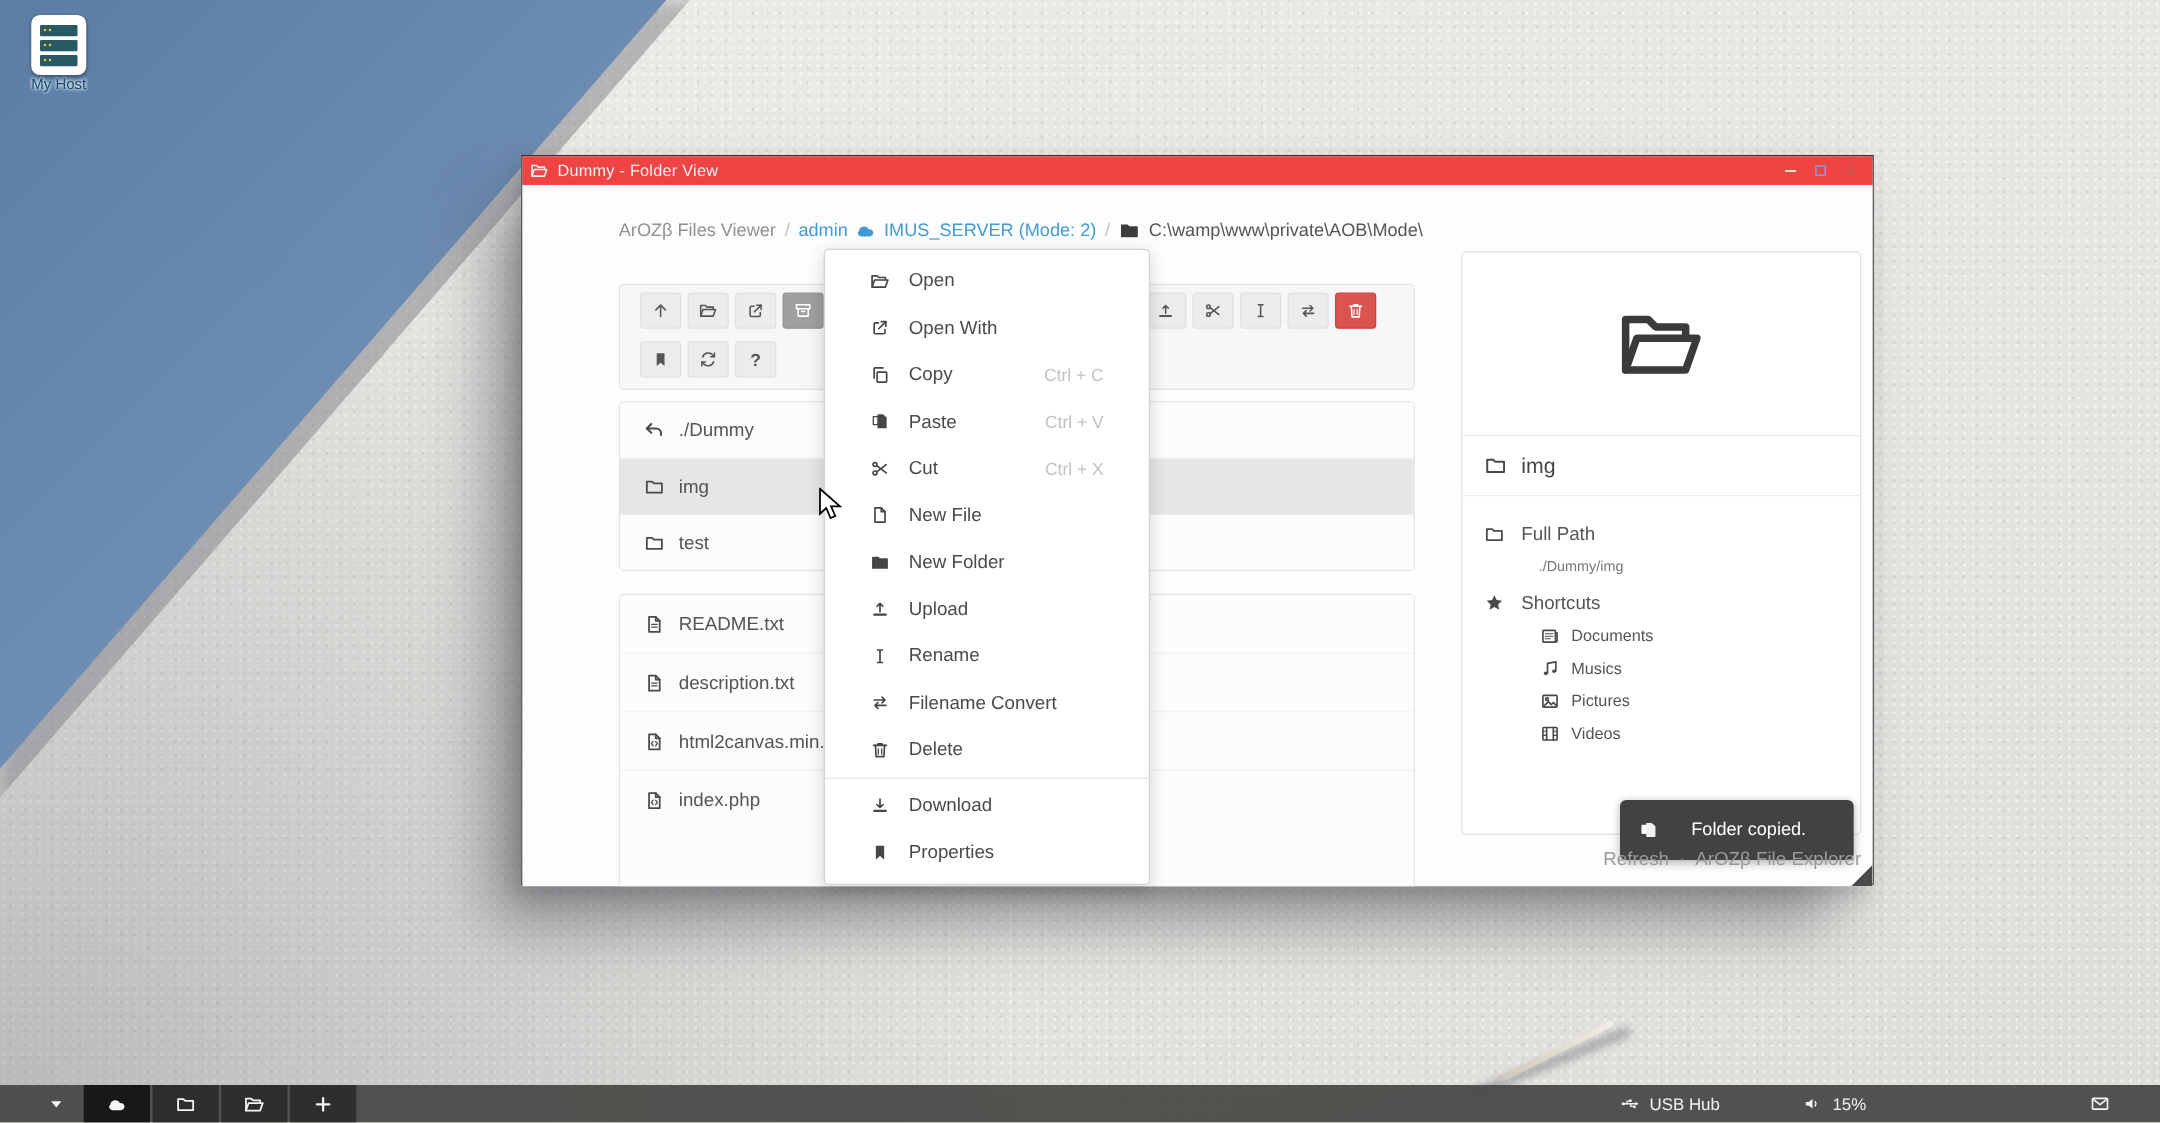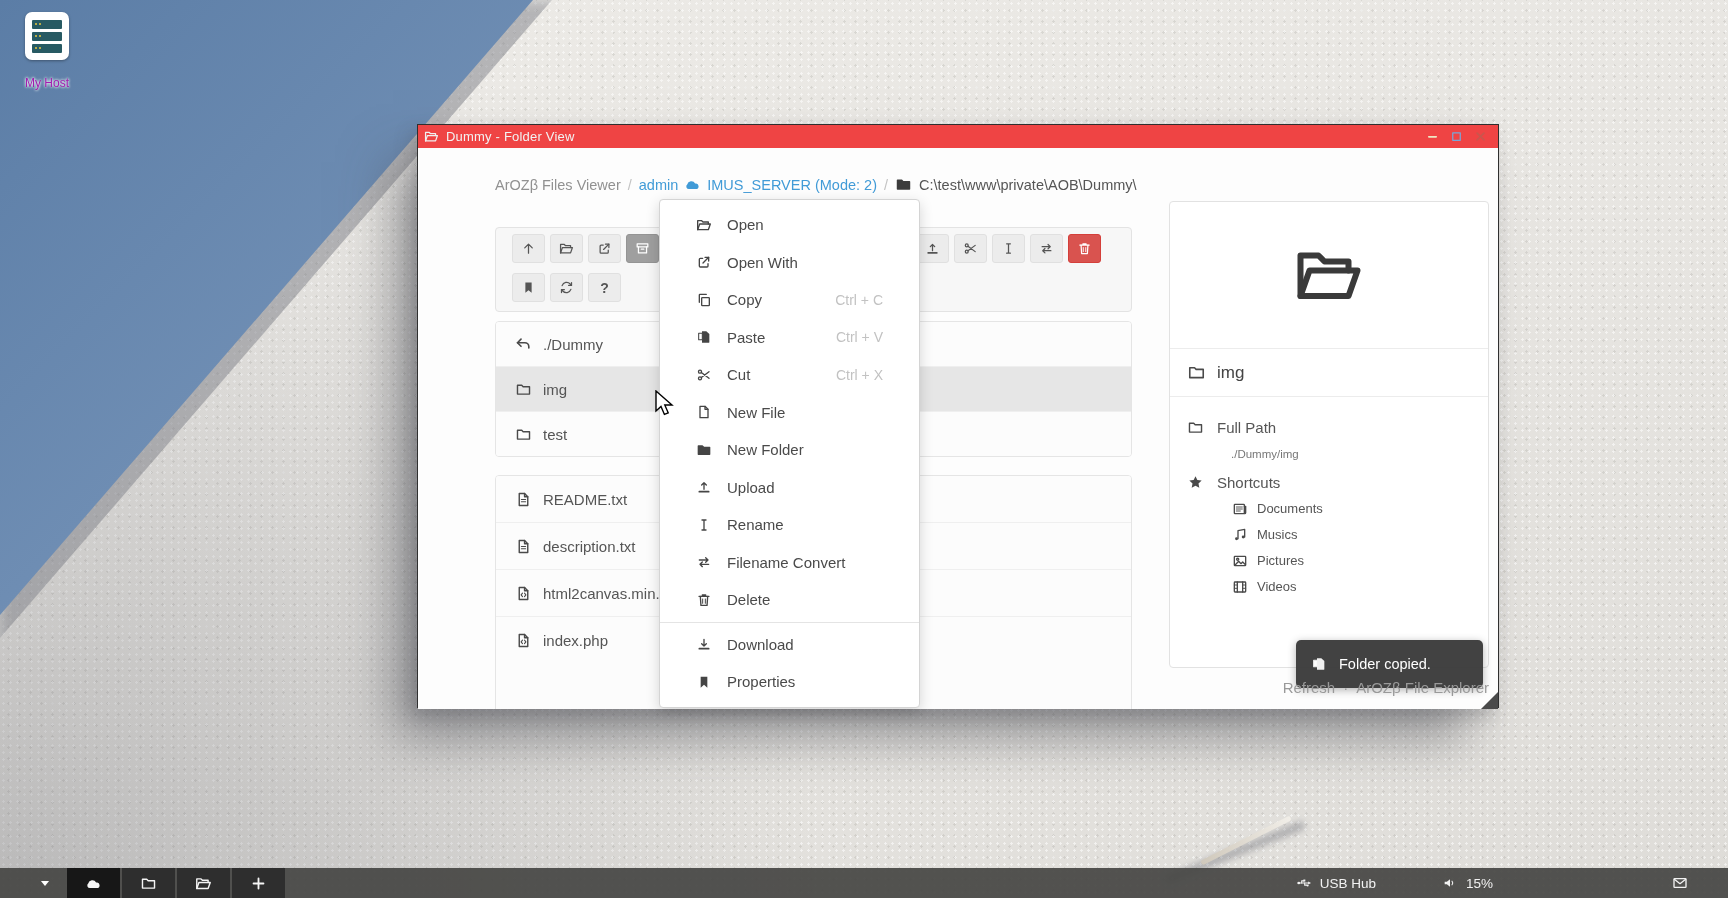--- a/index.html
+++ b/index.html
@@ -32,21 +32,21 @@
 
   
   .desktop-icon { position:absolute; left:14px; top:12px; width:66px; text-align:center; cursor:default; }
   .host-card { width:44px; height:48px; margin:0 auto; background:#fff; border-radius:7px;
     box-shadow:0 1px 3px rgba(0,0,0,0.35); display:flex; flex-direction:column;
     justify-content:center; align-items:center; gap:3px; }
   .host-bar { width:30px; height:9px; background:#275a63; border-radius:1px; position:relative; }
   .host-bar::before, .host-bar::after { content:""; position:absolute; top:3px; width:2px; height:2px;
     background:#e8c93e; border-radius:50%; }
   .host-bar::before { left:3px; } .host-bar::after { left:7px; }
-  .desktop-icon .di-label { margin-top:16px; font-size:12px; color:#a21caf;
+  .desktop-icon .di-label { margin-top:0; font-size:12px; color:#0c4a6e;
     text-shadow:0 0 3px #fff,0 0 3px #fff; }
 
   
   .window { position:absolute; left:417px; top:124px; width:1082px; height:584px;
     background:#fdfdfd; border:1px solid #2f2f2f;
     box-shadow:-28px 34px 48px -4px rgba(66,68,76,0.5), -6px 8px 16px rgba(66,68,76,0.25); }
   .titlebar { height:23px; background:#ef4444; display:flex; align-items:center; padding:0 6px; }
   .titlebar .t-icon { color:#f0f0f0; width:15px; height:15px; margin-right:7px; }
   .titlebar .t-text { color:#f2f2f2; font-size:13px; letter-spacing:.2px; flex:1; white-space:nowrap; }
   .win-controls { display:flex; align-items:center; gap:9px; margin-right:4px; }
@@ -104,21 +104,21 @@
   .dc-line .ic { width:17px; height:17px; color:#4a4a4a; }
   .dc-path-value { margin:12px 0 14px 44px; font-size:11.5px; color:#777; }
   .dc-shortcuts-head { margin-bottom:8px; }
   .dc-shortcut { display:flex; align-items:center; gap:9px; margin:7px 0 0 45px;
     font-size:13px; color:#555; cursor:pointer; height:19px; }
   .dc-shortcut .ic { width:16px; height:16px; color:#4a4a4a; }
 
   
   .toast { position:absolute; left:878px; top:492px; width:187px; height:48px;
     background:rgba(56,56,56,0.95); border-radius:5px; display:flex; align-items:center;
-    gap:12px; padding-left:15px; color:#fff; font-size:14.5px;
+    gap:26px; padding-left:15px; color:#fff; font-size:14.5px;
     box-shadow:0 2px 8px rgba(0,0,0,0.3); }
   .toast .ic { width:16px; height:16px; color:#f0f0f0; }
 
   
   .win-footer { position:absolute; right:9px; top:531px; font-size:15px; color:#999;
     display:flex; gap:8px; align-items:center; }
   .win-footer .f-link { cursor:pointer; }
   .resize-corner { position:absolute; right:0; bottom:0; width:0; height:0;
     border-left:17px solid transparent; border-bottom:17px solid #4a4a4a; cursor:nwse-resize; }
 
@@ -215,21 +215,21 @@
             </svg>
           </span>
         <span>IMUS_SERVER (Mode: 2)</span>
       </span>
       <span class="sep">/</span>
       <span class="ic bc-folder">
           <svg viewBox="0 0 24 24" fill="none" stroke="currentColor" stroke-width="2" stroke-linecap="round" stroke-linejoin="round">
             <path d="M3.5 18.5V6h6l2 2h9v10.5z" fill="currentColor"></path>
           </svg>
         </span>
-      <span class="bc-path">C:\test\www\private\AOB\Dummy\</span>
+      <span class="bc-path">C:\wamp\www\private\AOB\Mode\</span>
     </div>
 
     <div class="panel toolbar-panel">
       <div class="tb-row">
         <div class="tb-btn">
             <span class="ic">
               <svg viewBox="0 0 24 24" fill="none" stroke="currentColor" stroke-width="2" stroke-linecap="round" stroke-linejoin="round">
                 <path d="M12 19.5V5M6 11l6-6 6 6"></path>
               </svg>
             </span>

